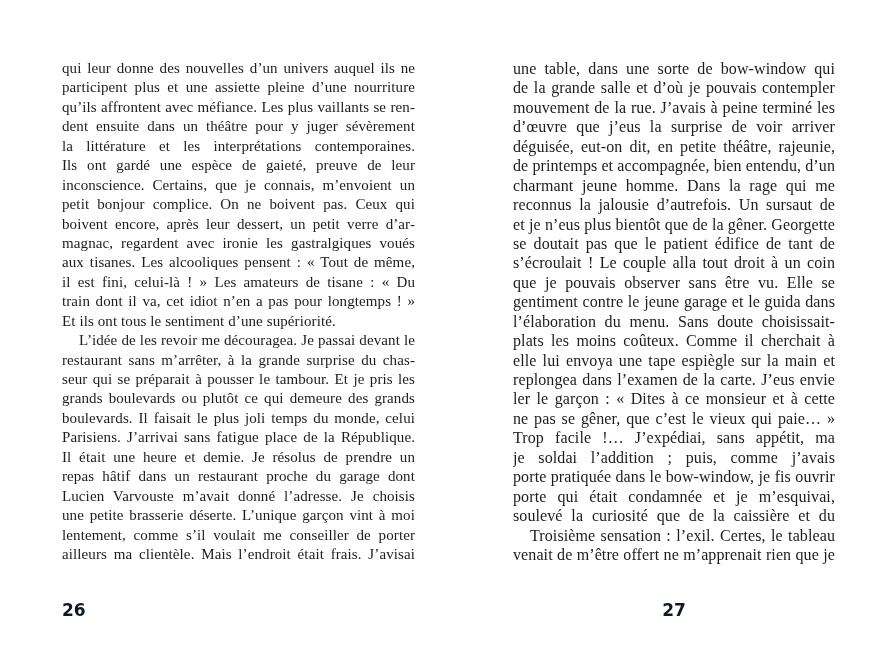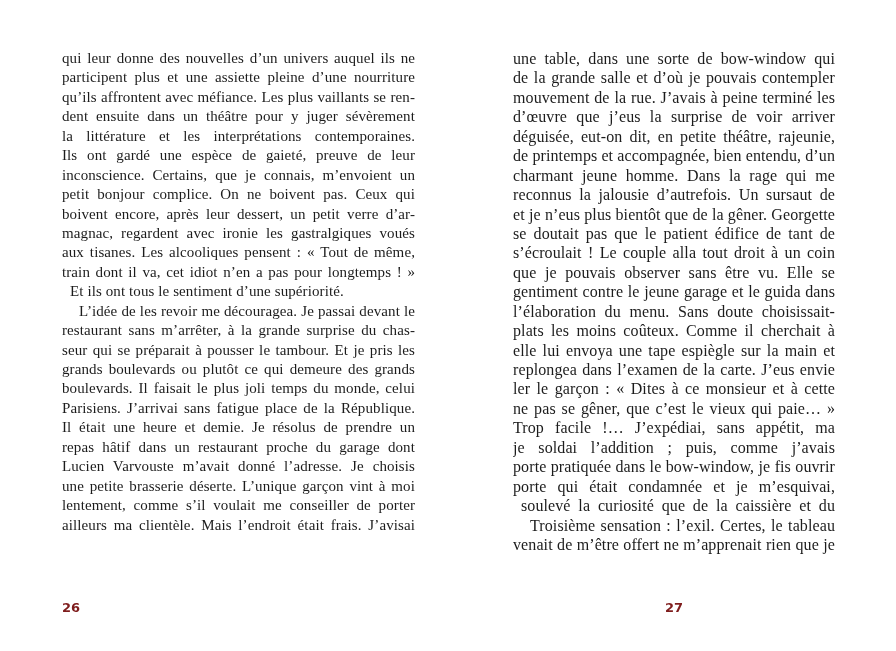--- a/index.html
+++ b/index.html
@@ -13,21 +13,21 @@
   .spread {
     position: relative;
     width: 896px;
     height: 651px;
     background: #ffffff;
     font-family: "Liberation Serif", "DejaVu Serif", serif;
     color: #1c1c1c;
   }
   .textblock {
     position: absolute;
-    top: 49px;
+    top: 59px;
   }
   .textblock.left {
     left: 62px;
     width: 353px;
     font-size: 15px;
     line-height: 19.45px;
   }
   .textblock.right {
     left: 513px;
     width: 322px;
@@ -38,32 +38,31 @@
     text-align: justify;
     text-align-last: justify;
     height: 19.45px;
     overflow: hidden;
     white-space: normal;
     hyphens: none;
     letter-spacing: 0.1px;
   }
   .line.parend {
     text-align-last: left;
-    margin-left: 8px;
   }
   .line.indent {
     text-indent: 17px;
   }
   .folio {
     position: absolute;
     top: 600px;
     font-family: "DejaVu Sans", "Liberation Sans", sans-serif;
     font-weight: 700;
-    font-size: 13px;
-    color: #7f1d1d;
+    font-size: 17px;
+    color: #0f172a;
   }
   .folio.left {
     left: 62px;
     width: 353px;
     text-align: left;
   }
   .folio.right {
     left: 513px;
     width: 322px;
     text-align: center;
@@ -80,20 +79,21 @@
         <div class="line">participent plus et une assiette pleine d’une nourriture</div>
         <div class="line">qu’ils affrontent avec méfiance. Les plus vaillants se ren-</div>
         <div class="line">dent ensuite dans un théâtre pour y juger sévèrement</div>
         <div class="line">la littérature et les interprétations contemporaines.</div>
         <div class="line">Ils ont gardé une espèce de gaieté, preuve de leur</div>
         <div class="line">inconscience. Certains, que je connais, m’envoient un</div>
         <div class="line">petit bonjour complice. On ne boivent pas. Ceux qui</div>
         <div class="line">boivent encore, après leur dessert, un petit verre d’ar-</div>
         <div class="line">magnac, regardent avec ironie les gastralgiques voués</div>
         <div class="line">aux tisanes. Les alcooliques pensent : « Tout de même,</div>
+        <div class="line">il est fini, celui-là ! » Les amateurs de tisane : « Du</div>
         <div class="line">train dont il va, cet idiot n’en a pas pour longtemps ! »</div>
         <div class="line parend">Et ils ont tous le sentiment d’une supériorité.</div>
         <div class="line indent">L’idée de les revoir me découragea. Je passai devant le</div>
         <div class="line">restaurant sans m’arrêter, à la grande surprise du chas-</div>
         <div class="line">seur qui se préparait à pousser le tambour. Et je pris les</div>
         <div class="line">grands boulevards ou plutôt ce qui demeure des grands</div>
         <div class="line">boulevards. Il faisait le plus joli temps du monde, celui</div>
         <div class="line">Parisiens. J’arrivai sans fatigue place de la République.</div>
         <div class="line">Il était une heure et demie. Je résolus de prendre un</div>
         <div class="line">repas hâtif dans un restaurant proche du garage dont</div>

